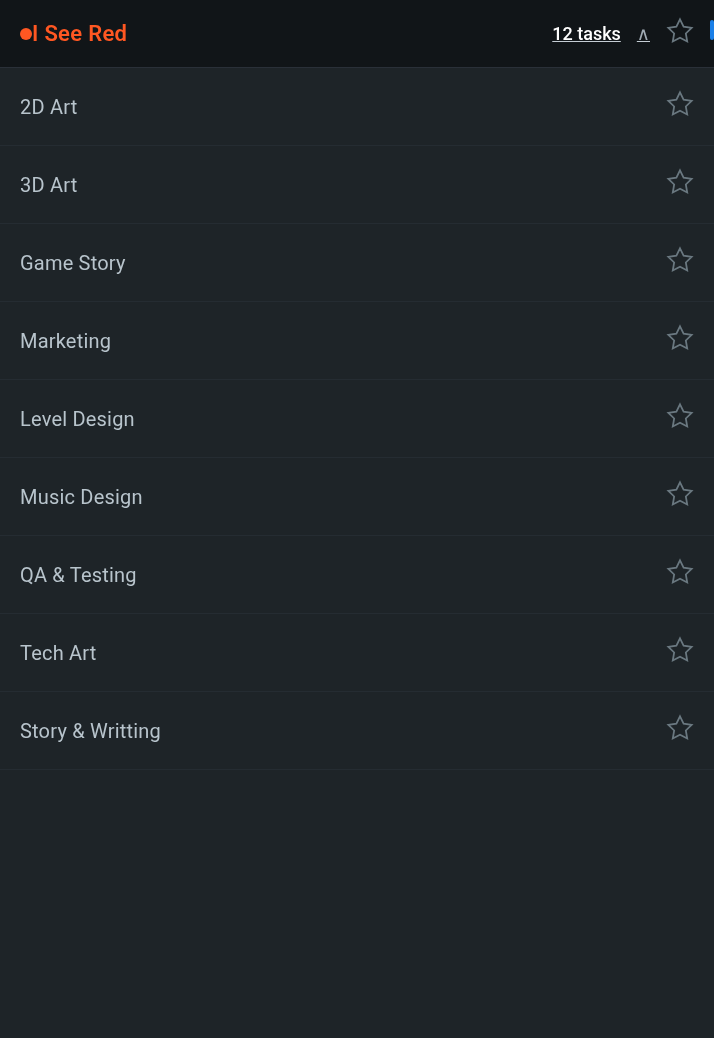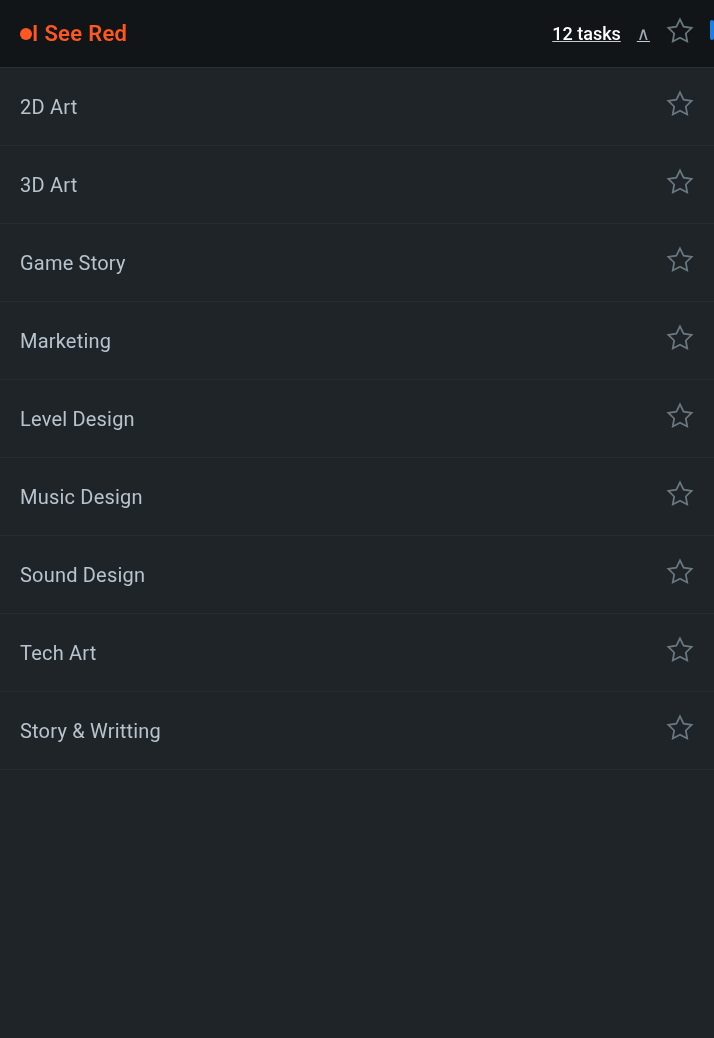--- a/index.html
+++ b/index.html
@@ -177,21 +177,21 @@
             <polygon points="12,2 15.09,8.26 22,9.27 17,14.14 18.18,21.02 12,17.77 5.82,21.02 7,14.14 2,9.27 8.91,8.26" stroke="#6a7880" stroke-width="1.5" fill="none"></polygon>
           </svg></span>
       </div>
       <div class="list-item">
         <span class="item-label">Music Design</span>
         <span class="star-icon"><svg class="star-svg" viewBox="0 0 24 24" width="28" height="28">
             <polygon points="12,2 15.09,8.26 22,9.27 17,14.14 18.18,21.02 12,17.77 5.82,21.02 7,14.14 2,9.27 8.91,8.26" stroke="#6a7880" stroke-width="1.5" fill="none"></polygon>
           </svg></span>
       </div>
       <div class="list-item">
-        <span class="item-label">Sound Design</span>
+        <span class="item-label">QA &amp; Testing</span>
         <span class="star-icon"><svg class="star-svg" viewBox="0 0 24 24" width="28" height="28">
             <polygon points="12,2 15.09,8.26 22,9.27 17,14.14 18.18,21.02 12,17.77 5.82,21.02 7,14.14 2,9.27 8.91,8.26" stroke="#6a7880" stroke-width="1.5" fill="none"></polygon>
           </svg></span>
       </div>
       <div class="list-item">
         <span class="item-label">Tech Art</span>
         <span class="star-icon"><svg class="star-svg" viewBox="0 0 24 24" width="28" height="28">
             <polygon points="12,2 15.09,8.26 22,9.27 17,14.14 18.18,21.02 12,17.77 5.82,21.02 7,14.14 2,9.27 8.91,8.26" stroke="#6a7880" stroke-width="1.5" fill="none"></polygon>
           </svg></span>
       </div>

